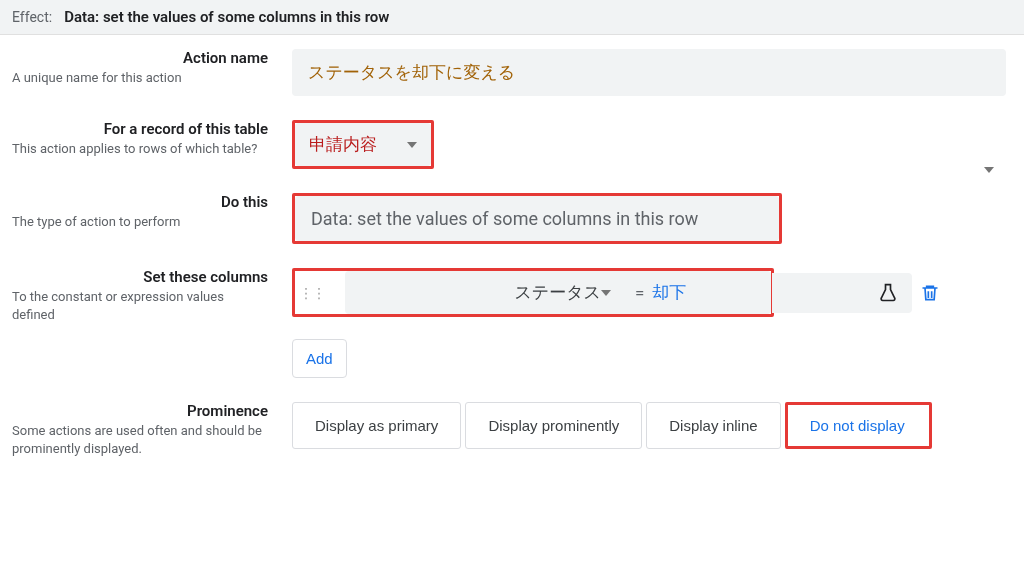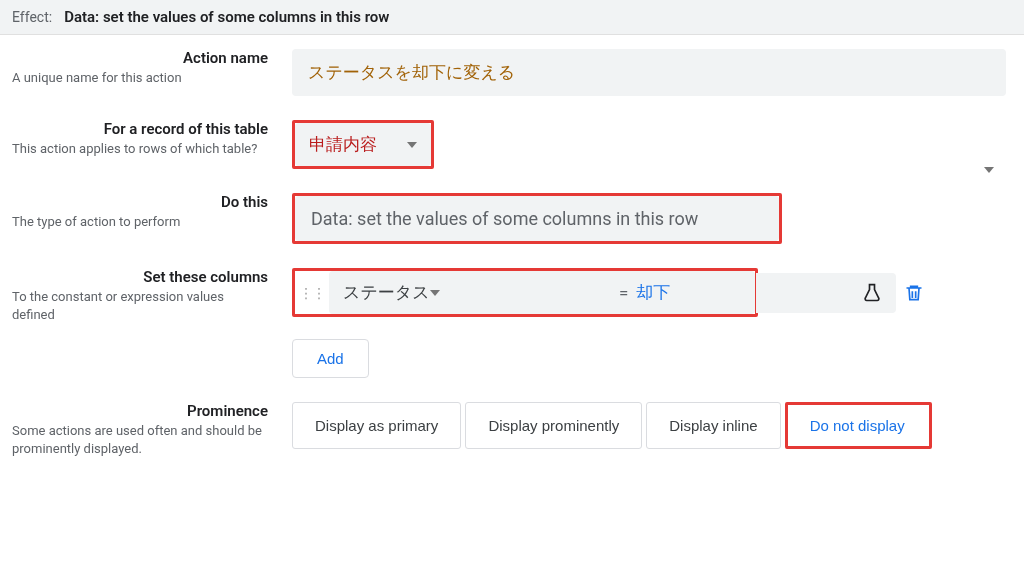--- a/index.html
+++ b/index.html
@@ -13,27 +13,27 @@
   .label-title { font-weight: 600; font-size: 15px; color: #202124; margin-bottom: 2px; text-align: right; }
   .label-sub { font-size: 13px; color: #5f6368; line-height: 1.4; }
   .input-col { flex: 1; }
   .text-input { background: #f1f3f4; border: none; border-radius: 4px; padding: 12px 16px; font-size: 17px; color: #a16207; width: 100%; }
   .select-like { background: #f1f3f4; border-radius: 4px; padding: 10px 14px; font-size: 17px; color: #b91c1c; display: inline-flex; align-items: center; gap: 30px; cursor: pointer; }
   .select-full { background: #f1f3f4; border-radius: 4px; padding: 12px 16px; font-size: 18px; color: #5f6368; display: flex; align-items: center; justify-content: space-between; width: 100%; cursor: pointer; }
   .chevron { width: 0; height: 0; border-left: 5px solid transparent; border-right: 5px solid transparent; border-top: 6px solid #757575; display: inline-block; }
   .hl { border: 3px solid #e53935; border-radius: 2px; }
   .hl-inner { display: inline-block; }
   .drag-handle { color: #9e9e9e; font-size: 14px; padding: 0 4px; cursor: grab; letter-spacing:-1px; }
-  .col-select { background: #f1f3f4; border-radius: 4px 0 0 4px; padding: 10px 14px; font-size: 17px; color: #3c4043; display: flex; align-items: center; justify-content: flex-start; width: 300px; cursor: pointer; }
+  .col-select { background: #f1f3f4; border-radius: 4px 0 0 4px; padding: 10px 14px; font-size: 17px; color: #3c4043; display: flex; align-items: center; justify-content: flex-end; width: 300px; cursor: pointer; margin-left: 16px; }
   .col-value { background: #f1f3f4; border-radius: 0 4px 4px 0; padding: 10px 14px; font-size: 17px; display: flex; align-items: center; gap: 8px; width: 290px; margin-left: -4px; }
   .eq { color: #5f6368; }
   .col-val-text { color: #1a73e8; }
   .flask { margin-left: 10px; cursor: pointer; }
   .trash { cursor: pointer; margin-left: 8px; }
-  .add-btn { background: #fff; border: 1px solid #dadce0; border-radius: 4px; padding: 10px 24px; color: #1a73e8; font-size: 15px; font-weight: 500; cursor: pointer; margin-top: 22px; }
+  .add-btn { background: #fff; border: 1px solid #dadce0; border-radius: 4px; padding: 10px 13px; color: #1a73e8; font-size: 15px; font-weight: 500; cursor: pointer; margin-top: 22px; }
   .prom-row { display: flex; gap: 2px; }
   .prom-btn { border: 1px solid #dadce0; background: #fff; padding: 12px 22px; font-size: 15px; color: #3c4043; cursor: pointer; border-radius: 3px; margin-right: 2px; white-space: nowrap; }
   .prom-btn.blue { color: #1a73e8; }
   .set-cols-wrap { display: flex; align-items: center; }
 </style>
 </head>
 <body>
 
 <div class="header-bar">
   <span class="header-label">Effect:</span>

